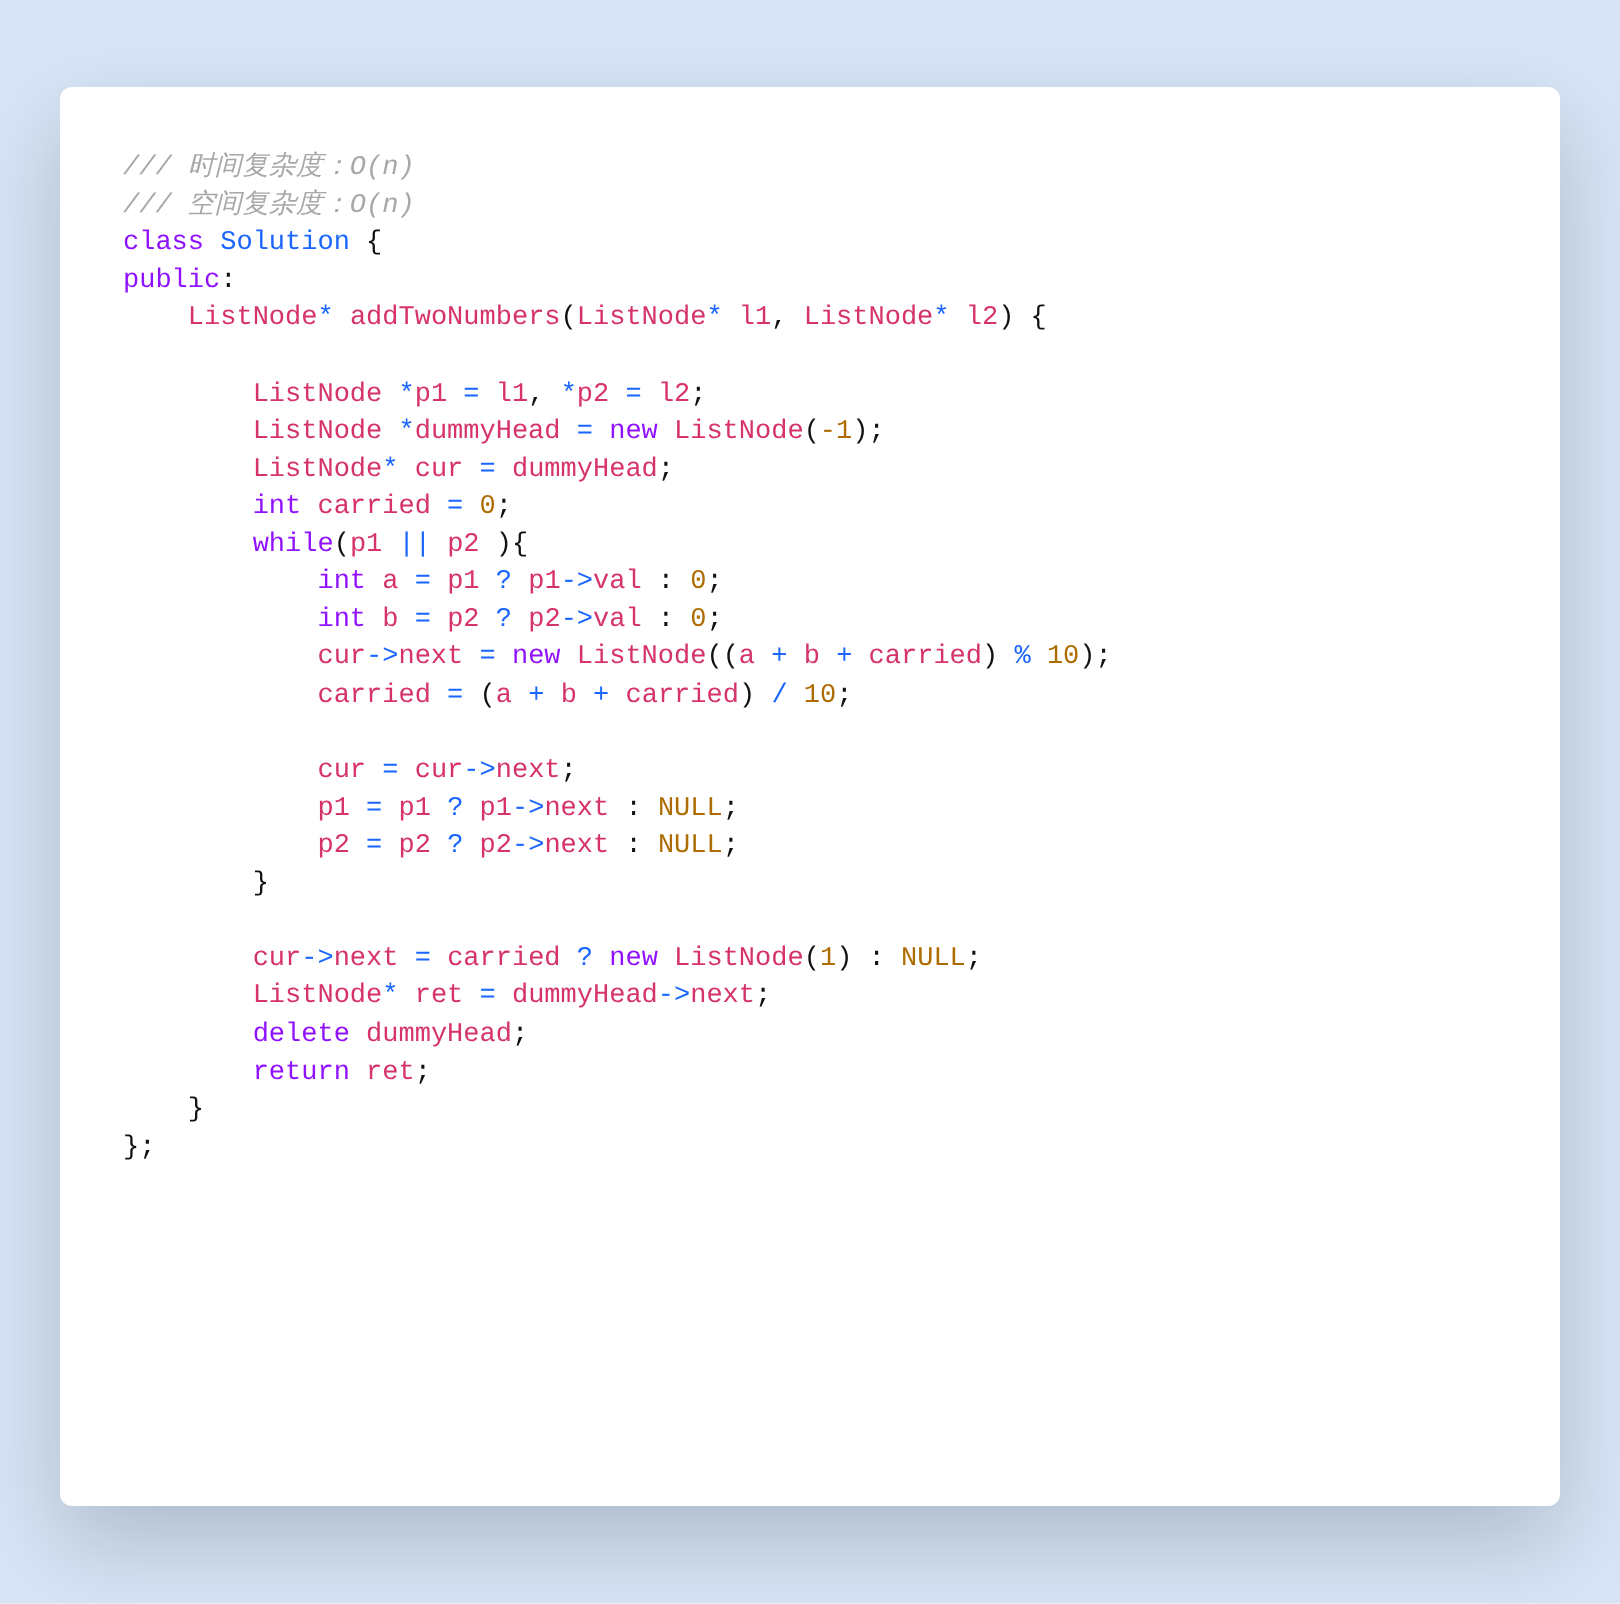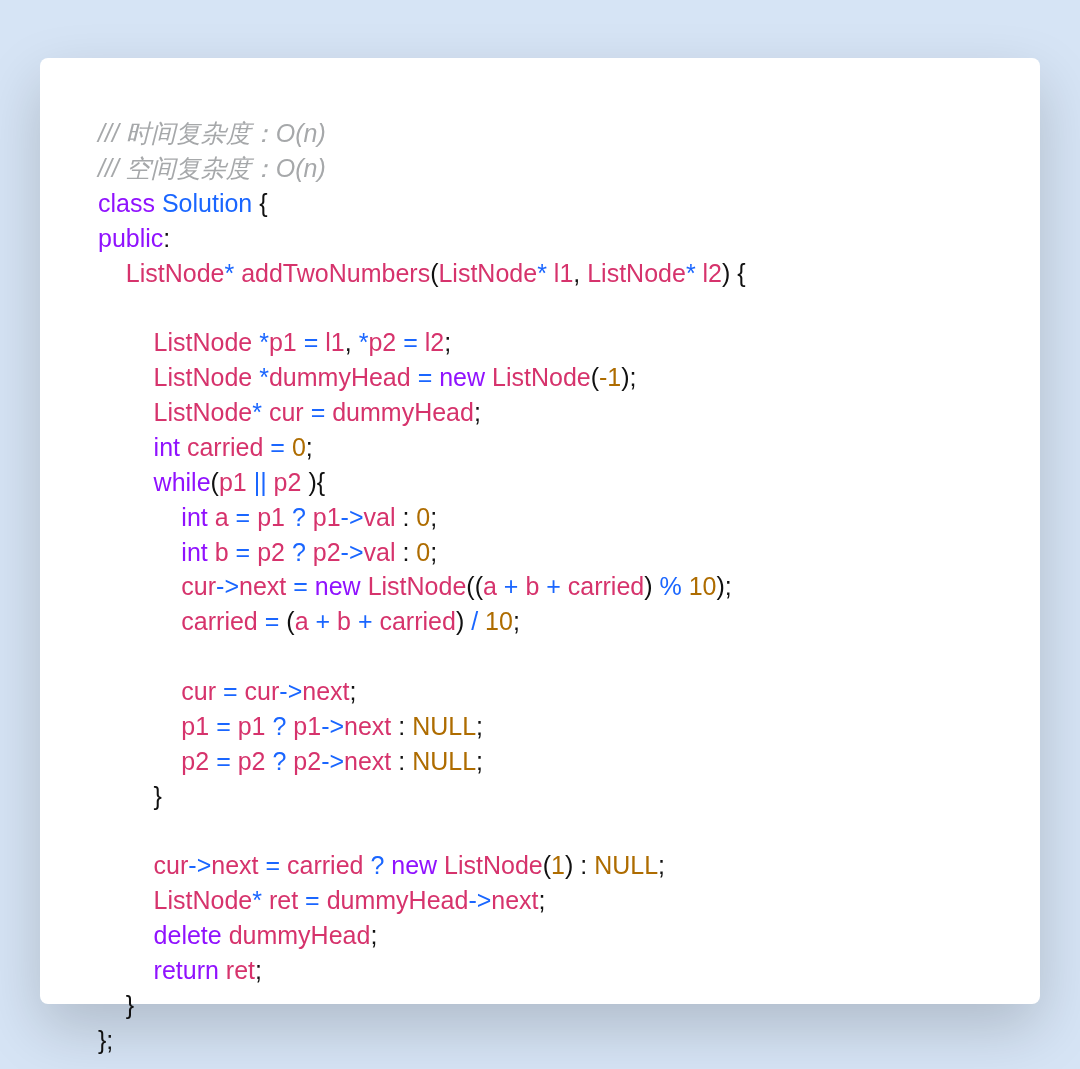--- a/index.html
+++ b/index.html
@@ -17,24 +17,24 @@
     top: 58px;
     width: 1000px;
     height: 946px;
     background: #ffffff;
     border-radius: 8px;
     box-shadow: 0 24px 60px rgba(0,0,0,0.18);
     box-sizing: border-box;
     padding: 42px 30px 42px 42px;
   }
   pre.code {
-    margin: 16px;
-    font-size: 25px;
+    margin: 0;
+    font-size: 18px;
     line-height: 1.395;
-    font-family: Liberation Sans, sans-serif;
+    font-family: Liberation Mono, monospace;
     white-space: pre;
     color: #111;
   }
   .cmt   { color:#a6a8aa; font-style: italic; }
   .kw    { color:#9012fe; }       
   .cls   { color:#1a66ff; }       
   .ty    { color:#d6336c; }       
   .fn    { color:#d6336c; }
   .id    { color:#d6336c; }          
   .eq    { color:#1a66ff; }       

